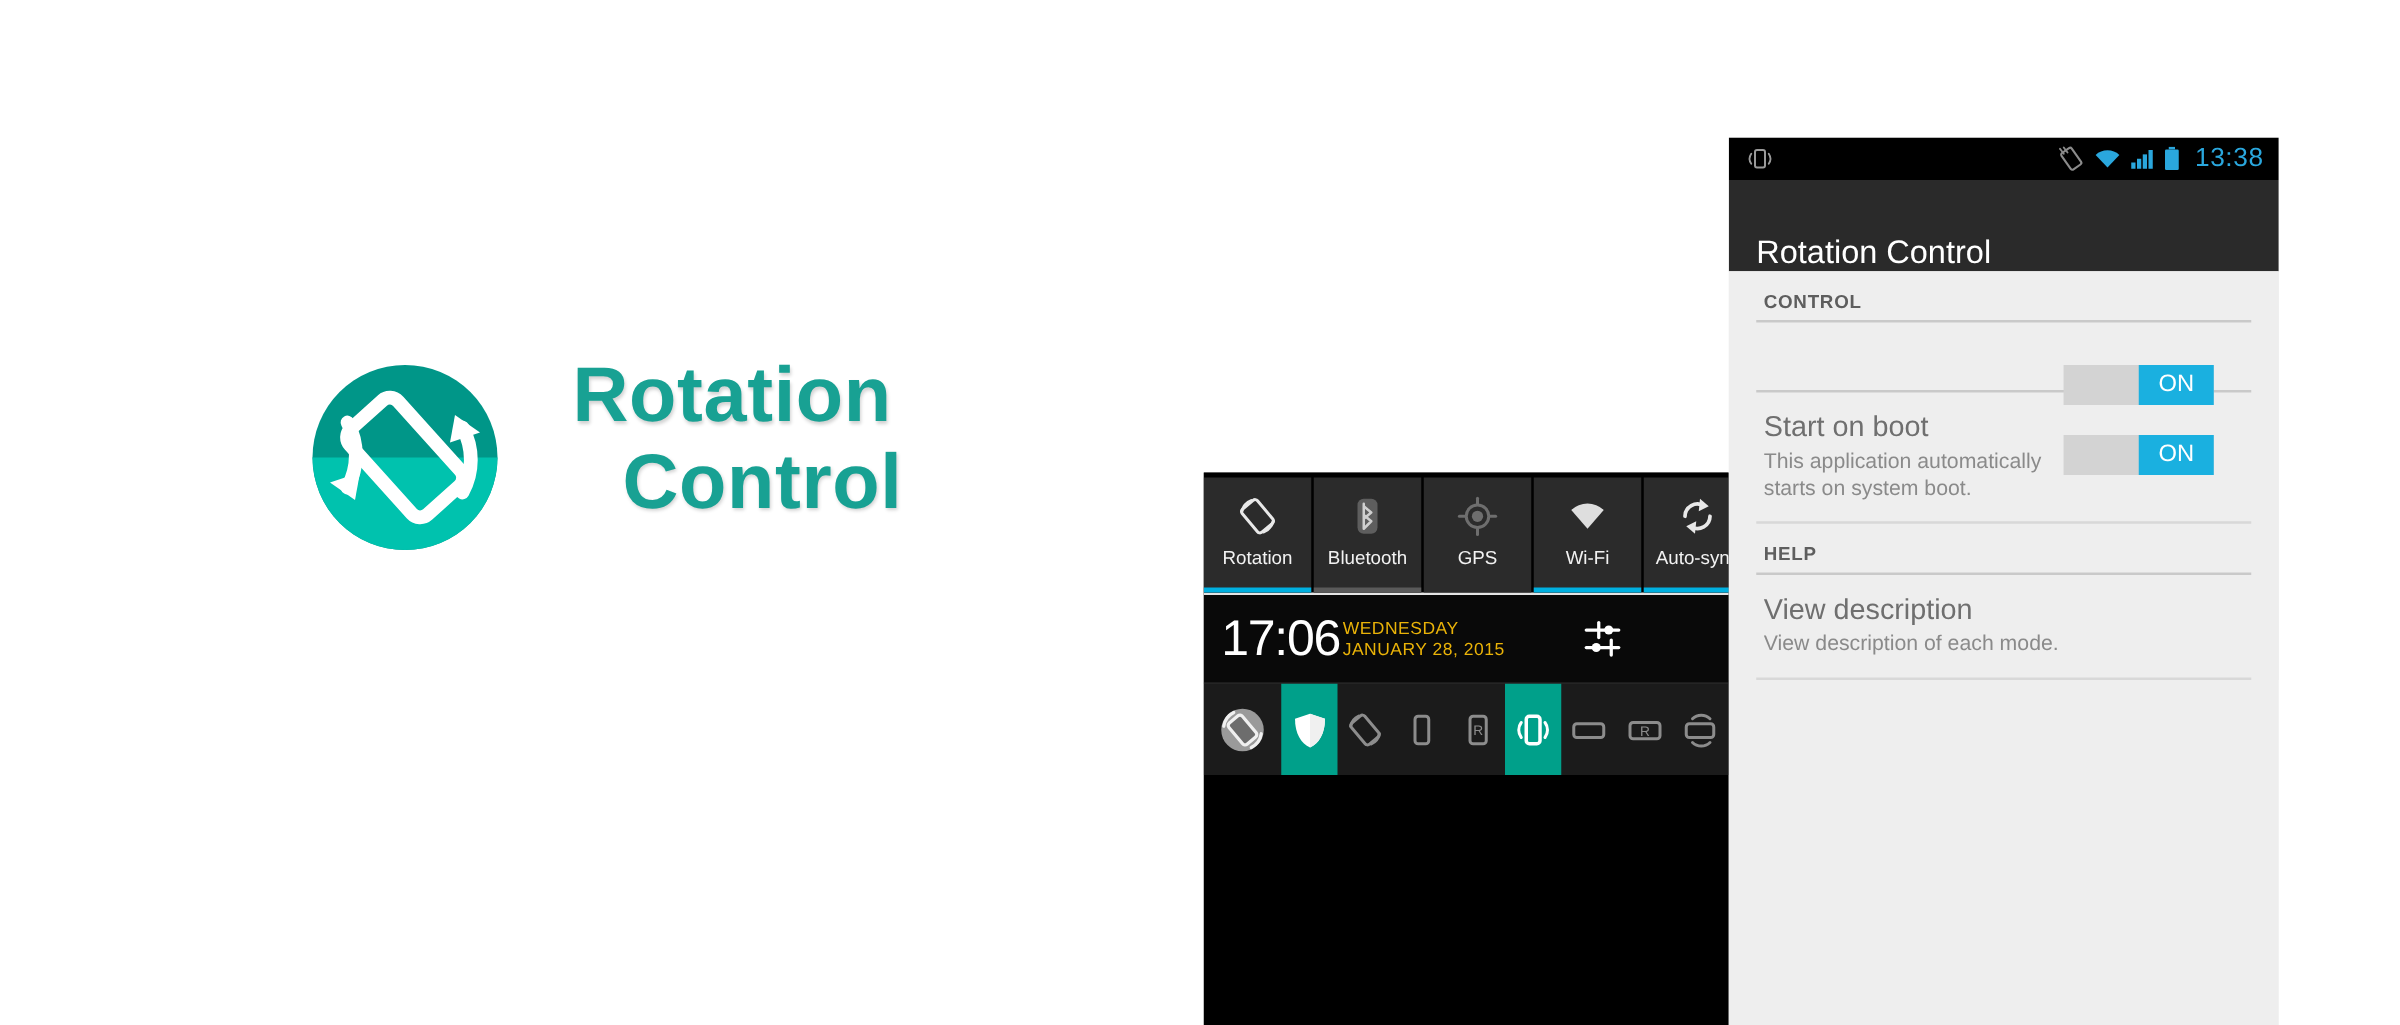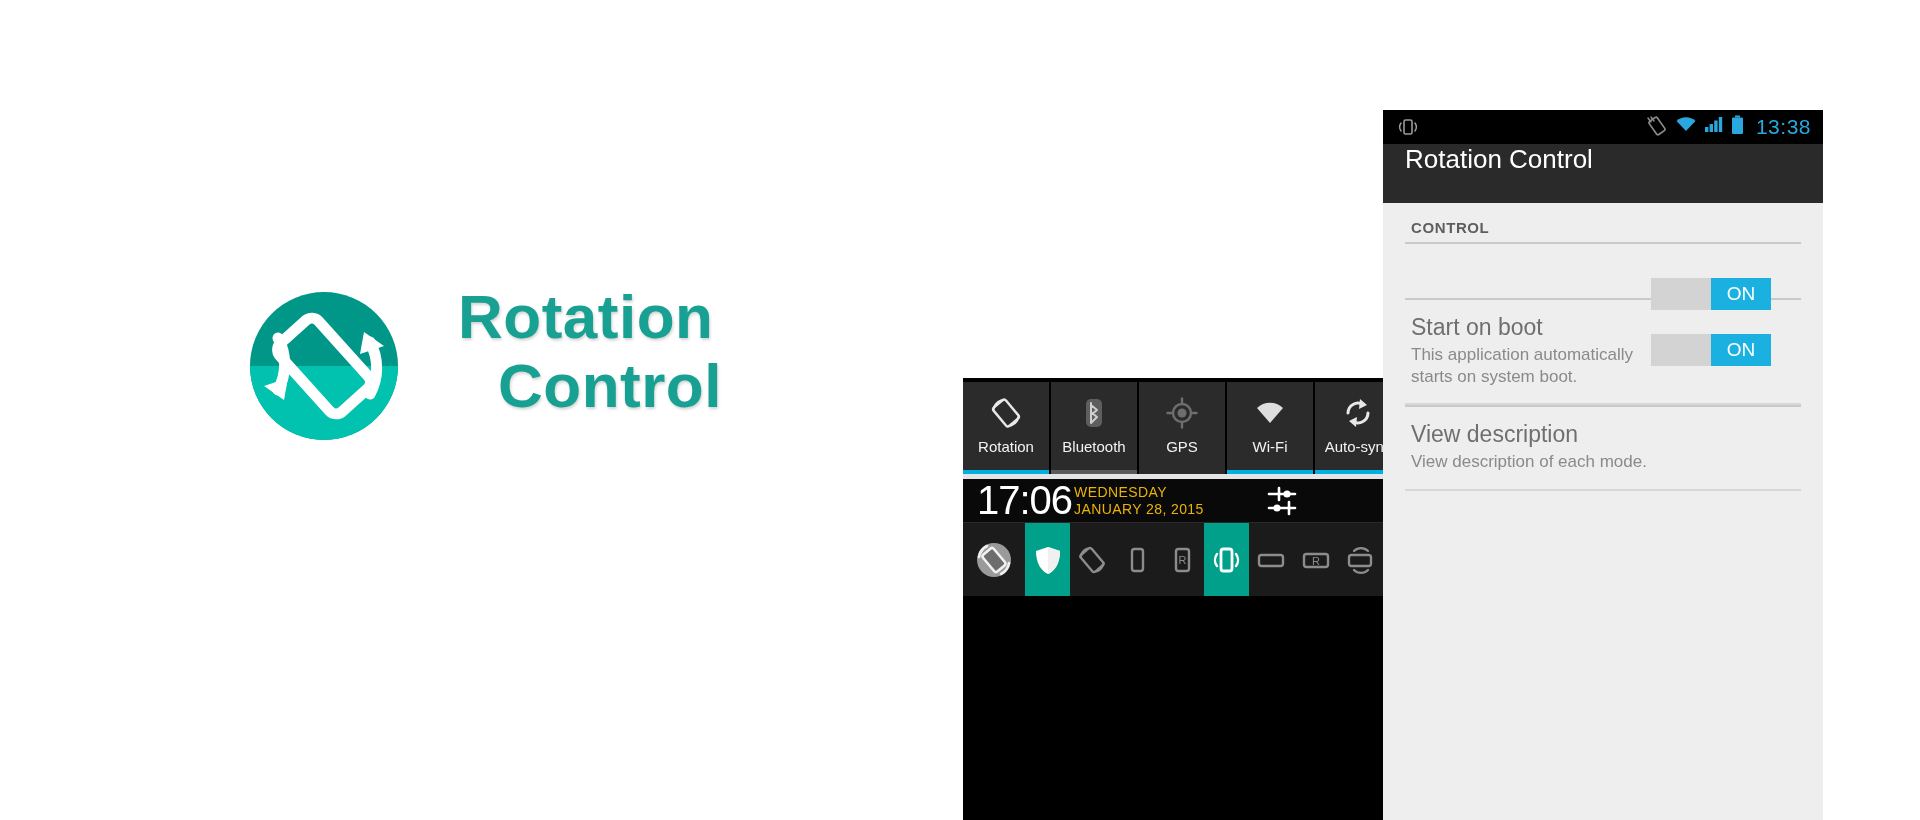--- a/index.html
+++ b/index.html
@@ -46,23 +46,23 @@
     margin-top: 8px; color: #f2f2f2; font-size: 15px;
     white-space: nowrap;
   }
   .qs-underline {
     position:absolute; left:0; right:0; bottom:0; height:4px; background:#00b0e0;
   }
   .qs-underline.off { background:#5a5a5a; }
   .qs-underline.none { background:transparent; }
 
   #clock-row {
-    height: 48px; background: #090909;
+    height: 72px; background: #090909;
     display: flex; align-items: center; padding: 0 14px;
-    border-top: 5px solid #e5e5e5;
+    border-top: 2px solid #e5e5e5;
   }
   #clock-time { color:#fff; font-size: 40px; font-weight: 300; letter-spacing:-1px; }
   #clock-date { margin-left: 2px; color:#eab308; font-size:14px; line-height:1.18; letter-spacing:0.4px; }
   #clock-settings { margin-left: auto; margin-right: 70px; width:34px; height:34px; }
 
   #notif-row {
     height: 74px; background:#1b1b1b;
     display:flex; align-items:stretch;
     border-top: 1px solid #2a2a2a;
   }
@@ -80,25 +80,25 @@
     position: absolute; left: 1383px; top: 110px;
     width: 440px; height: 710px;
     background: #eeeeee;
     overflow: hidden;
   }
   #statusbar {
     height: 34px; background:#000; display:flex; align-items:center;
     padding: 0 12px;
   }
   #sb-left { display:flex; align-items:center; }
-  #sb-right { margin-left:auto; display:flex; align-items:flex-start; gap:7px; }
+  #sb-right { margin-left:auto; display:flex; align-items:center; gap:7px; }
   #sb-time { color:#2aa7dd; font-size:21px; margin-left:5px; letter-spacing:0.5px; }
 
   #actionbar {
-    height: 59px; background:#2a2a2a; display:flex; align-items:flex-start;
+    height: 73px; background:#2a2a2a; display:flex; align-items:flex-end;
     padding: 0 22px;
   }
   #actionbar-title { color:#fff; font-size: 26px; }
 
   #prefs { background:#eeeeee; padding: 0 0 0 0; }
   .sec-header {
     padding: 16px 28px 6px 28px;
     color:#5e5e5e; font-size:15px; font-weight:bold; letter-spacing:0.6px;
   }
   .sec-rule { height:2px; background:#c9c9c9; margin: 0 22px 0 22px; }
@@ -382,20 +382,21 @@
         </div>
         <div class="switch">
           <div class="knob-off"></div>
           <div class="knob-on">ON</div>
         </div>
       </div>
 
       <div class="pref-divider"></div>
 
 
+      <div class="sec-header">HELP</div>
       <div class="sec-rule"></div>
 
       <div class="pref">
         <div class="pref-text">
           <div class="pref-title">View description</div>
           <div class="pref-summary">View description of each mode.</div>
         </div>
       </div>
 
       <div class="pref-divider"></div>

